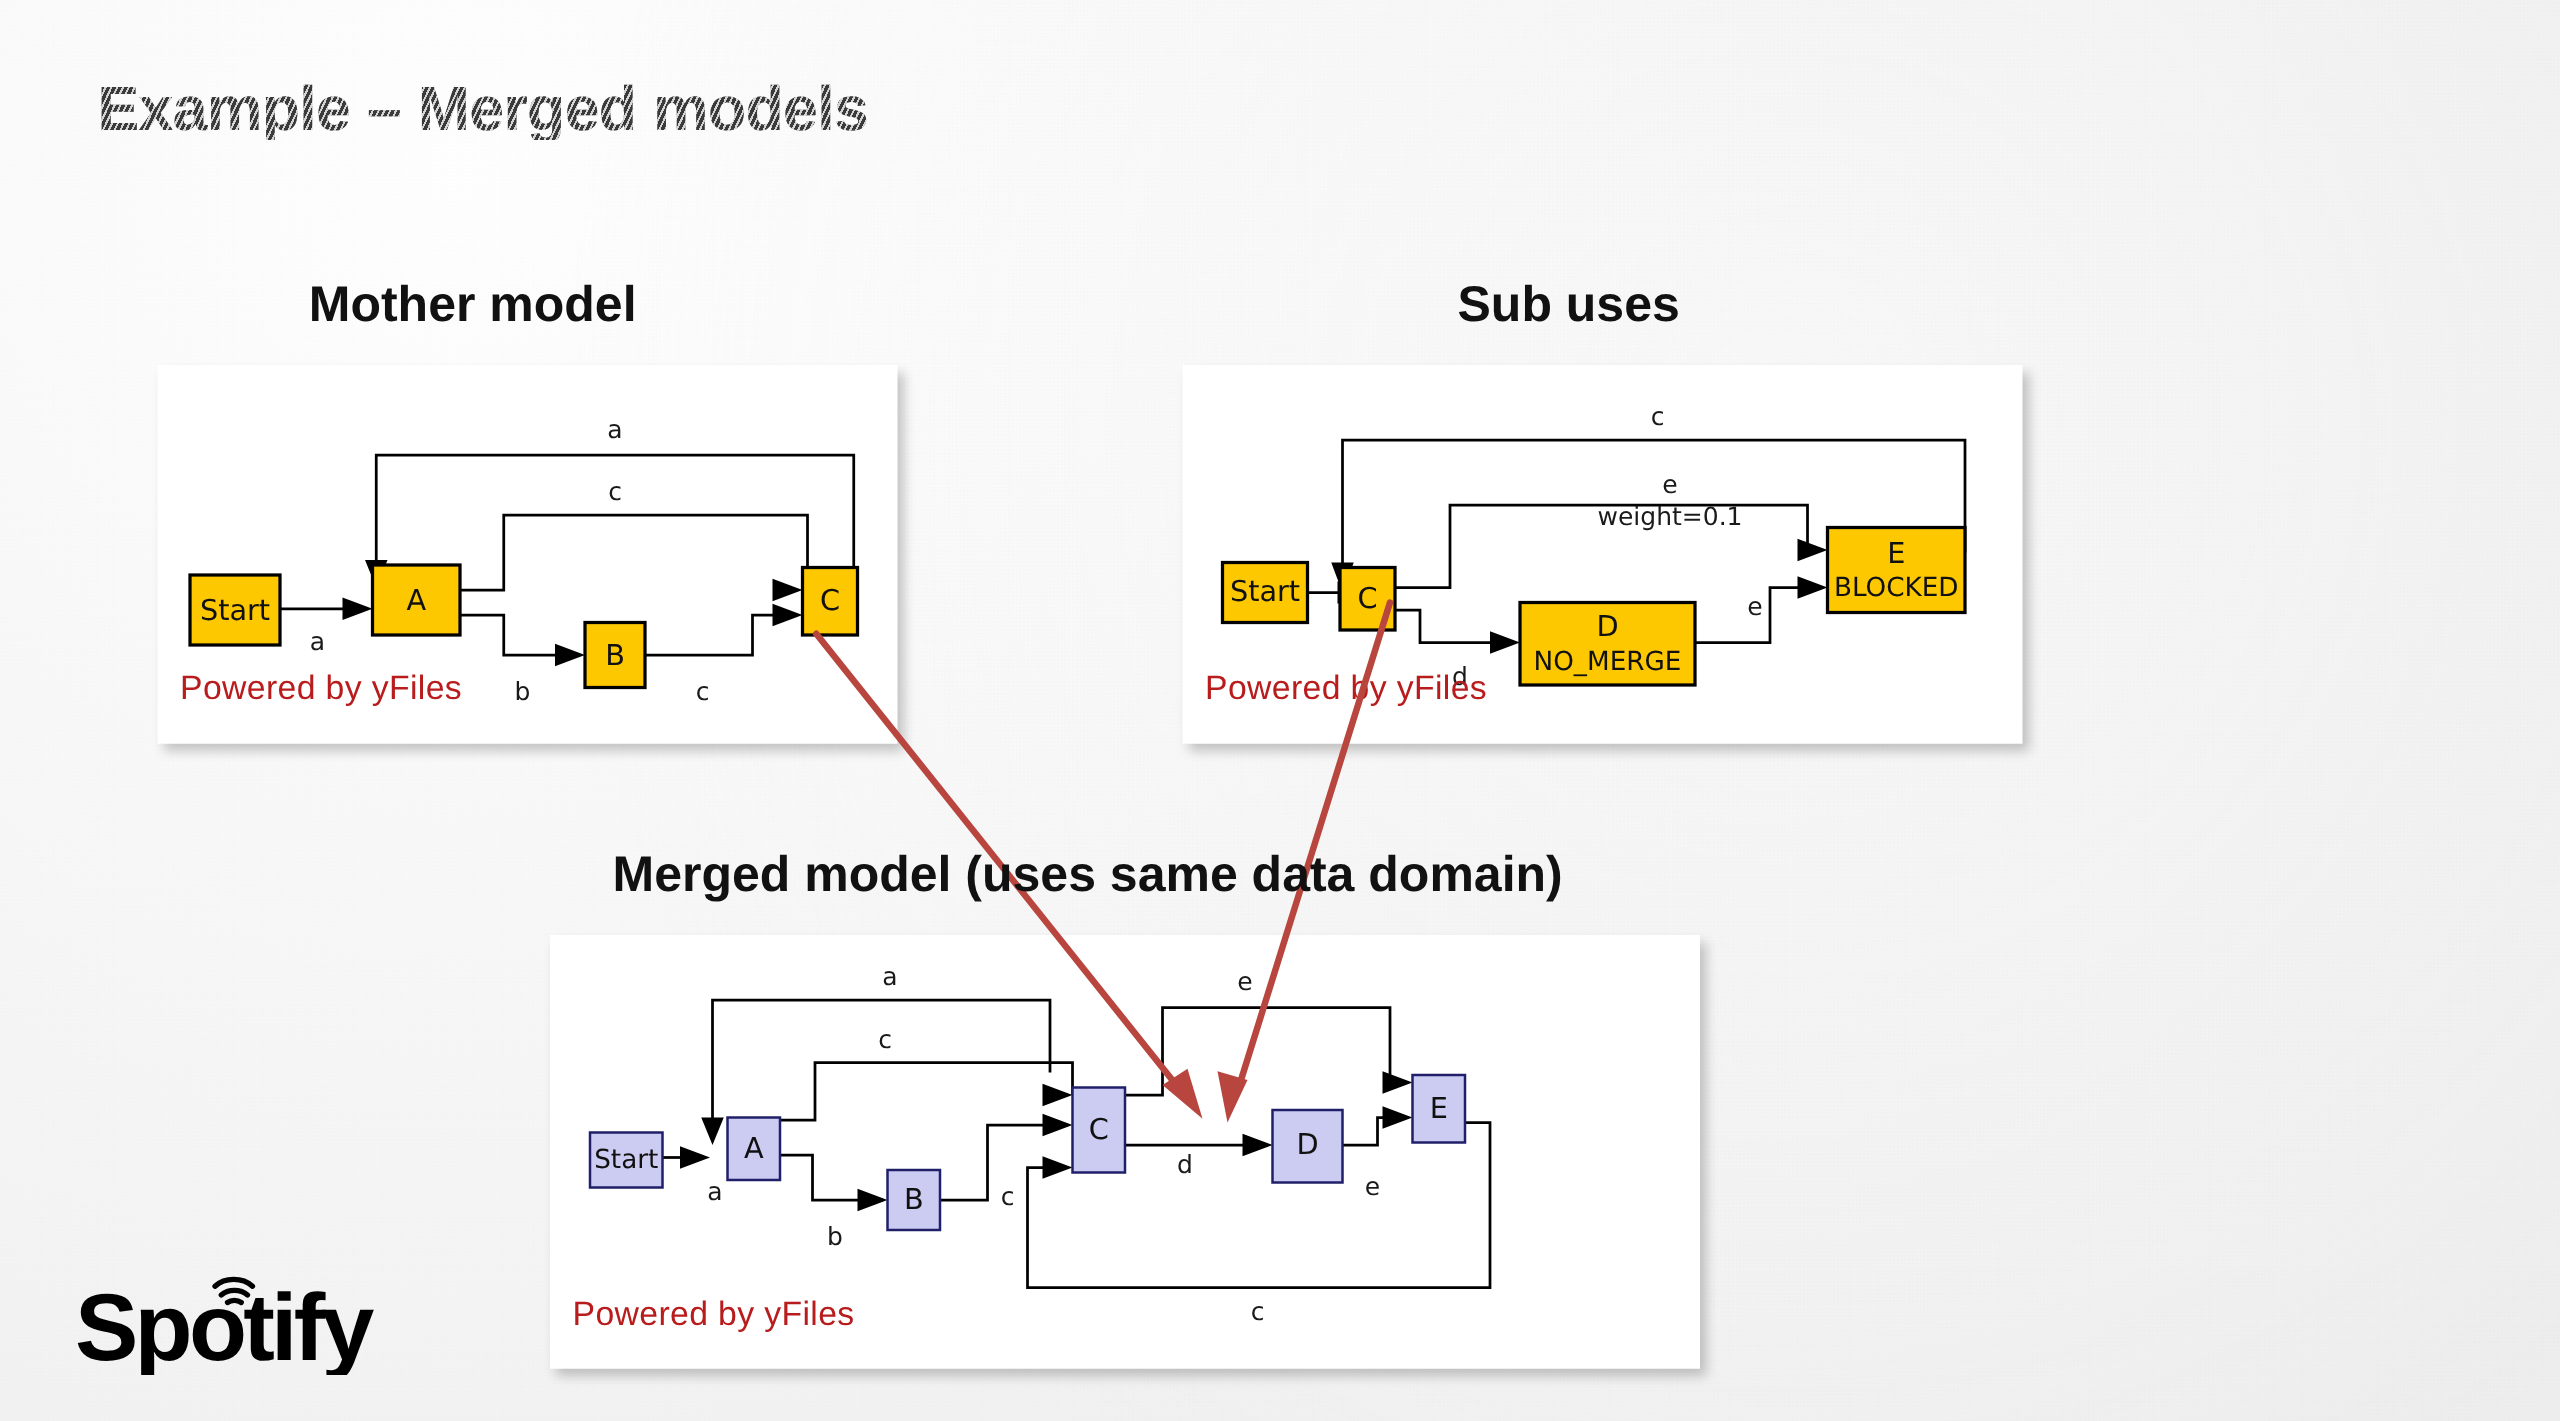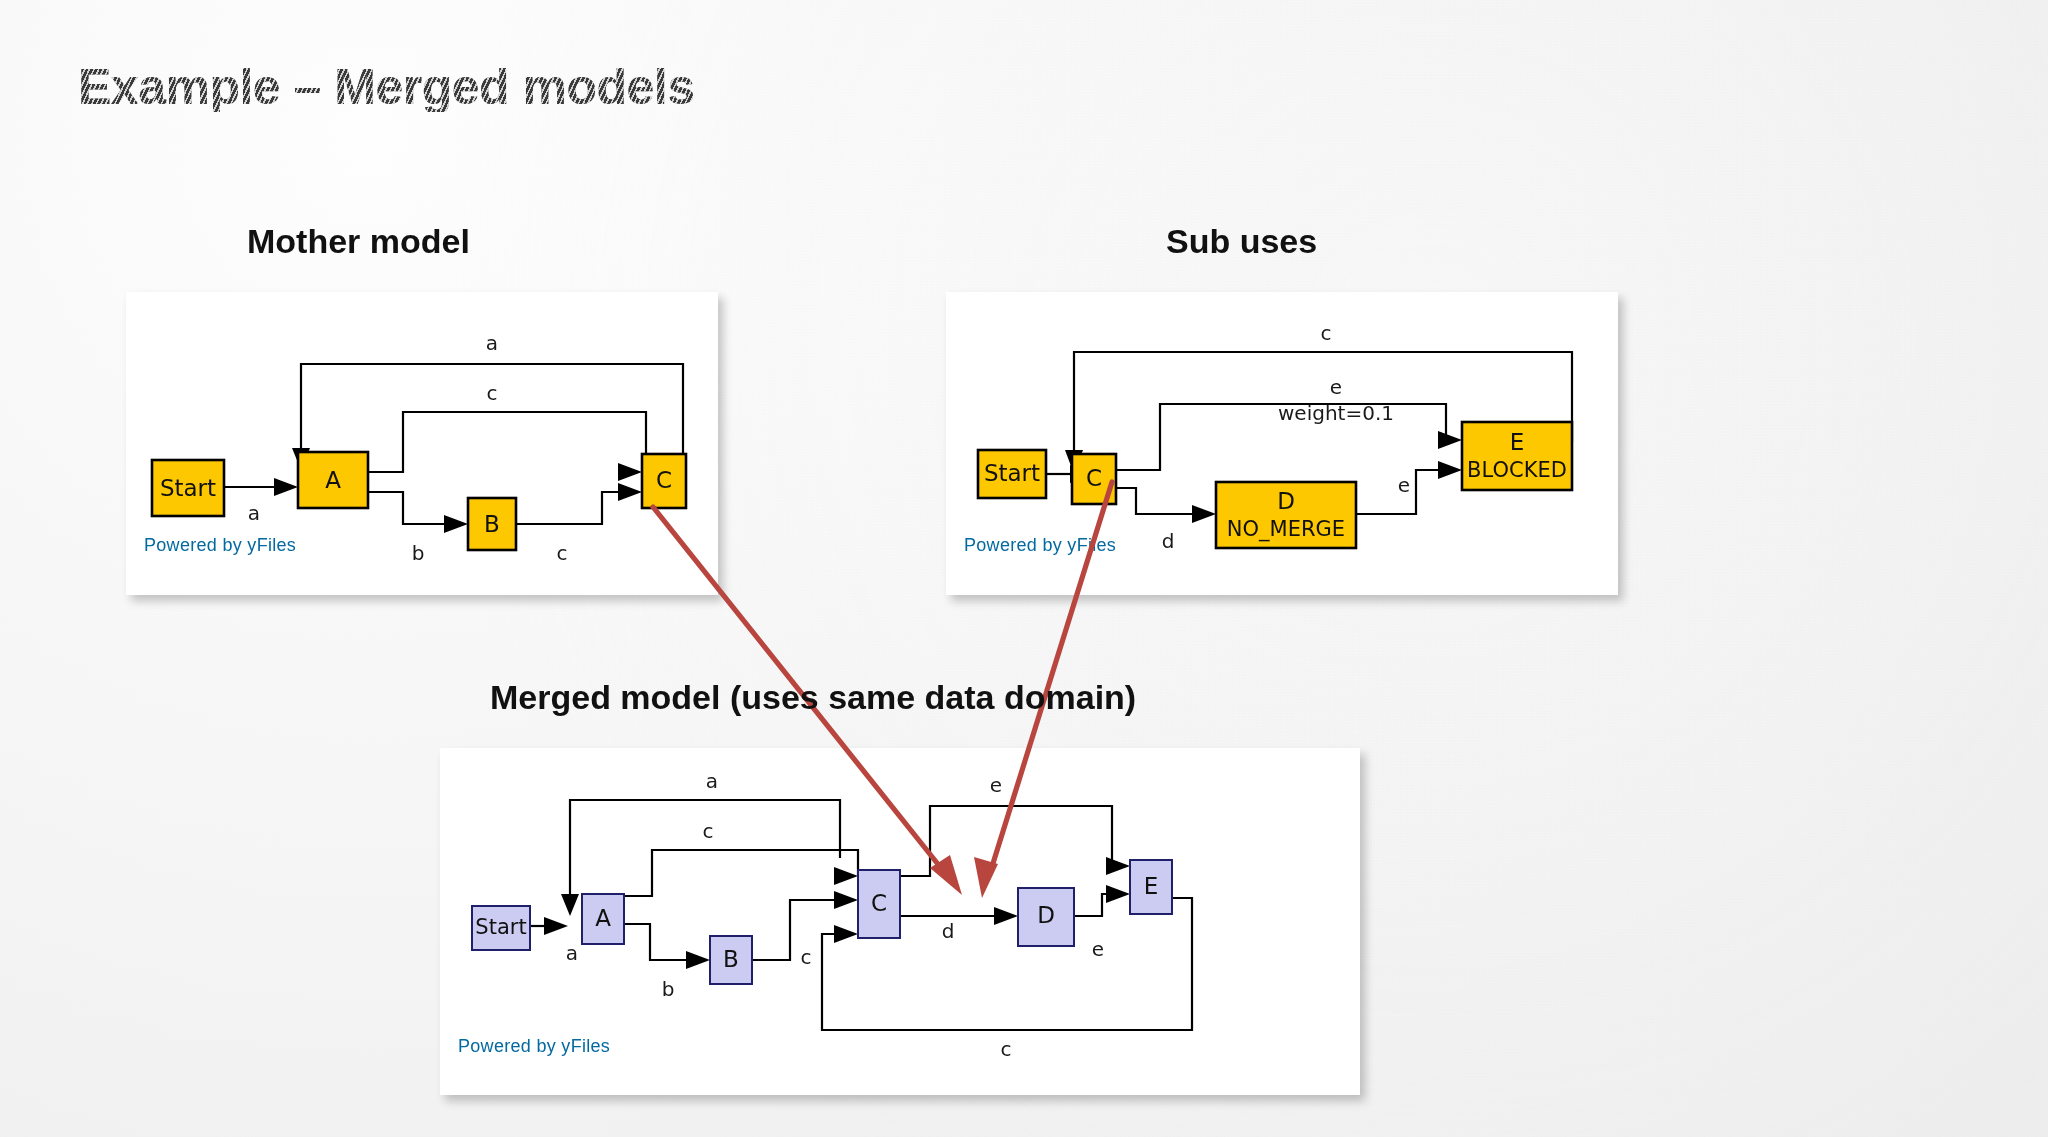--- a/index.html
+++ b/index.html
@@ -54,21 +54,21 @@
         rgba(255,255,255,.78) 1.6px,
         rgba(0,0,0,0) 1.6px,
         rgba(0,0,0,0) 4.2px);
     text-shadow: none;
     filter: drop-shadow(0.5px 0.5px 0 rgba(60,60,60,.5));
   }
 
   
   .caption {
     position: absolute;
-    font-size: 34px;
+    font-size: 40px;
     font-weight: bold;
     color: #111111;
     white-space: nowrap;
     z-index: 6;
   }
   #cap-mother { left: 247px; top: 222px; }
   #cap-sub    { left: 1166px; top: 222px; }
   #cap-merged { left: 490px; top: 678px; }
 
   
@@ -80,22 +80,22 @@
     overflow: hidden;
   }
   #panel-mother { left: 126px;  top: 292px; width: 592px;  height: 303px; }
   #panel-sub    { left: 946px;  top: 292px; width: 672px;  height: 303px; }
   #panel-merged { left: 440px;  top: 748px; width: 920px;  height: 347px; }
 
   .panel svg { display: block; width: 100%; height: 100%; }
 
   .wm {
     position: absolute;
-    font-size: 18px;
-    color: #0369a1;
+    font-size: 27px;
+    color: #b91c1c;
     white-space: nowrap;
     letter-spacing: .3px;
   }
   #wm-mother { left: 18px; top: 243px; }
   #wm-sub    { left: 18px; top: 243px; }
   #wm-merged { left: 18px; top: 288px; }
 
   
   .edge       { fill: none; stroke: #000000; stroke-width: 2.2; }
   .arrow      { fill: #000000; }
@@ -280,14 +280,28 @@
 
   <svg id="connectors" viewBox="0 0 2048 1137" preserveAspectRatio="none">
 
     <line class="red-line" x1="653" y1="507" x2="945" y2="873"></line>
     <polygon class="red-head" points="962,895 930,868 950,855"></polygon>
 
     <line class="red-line" x1="1112" y1="482" x2="990" y2="873"></line>
     <polygon class="red-head" points="982,898 974,857 998,864"></polygon>
   </svg>
 
+  <div id="logo">
+    <svg width="255" height="90" viewBox="0 0 255 90">
+      <g fill="#000000">
+
+        <g fill="none" stroke="#000000" stroke-width="4.2" stroke-linecap="round">
+          <path d="M 112,19 A 20,16 0 0 1 142,19"></path>
+          <path d="M 117,26 A 14,11 0 0 1 138,26"></path>
+          <path d="M 122,32 A 8,6 0 0 1 133,32"></path>
+        </g>
+
+        <text x="0" y="78" font-family="'Liberation Sans', sans-serif" font-size="76" font-weight="bold" letter-spacing="-3">Spotify</text>
+      </g>
+    </svg>
+  </div>
 
 </div>
 
 </body></html>

